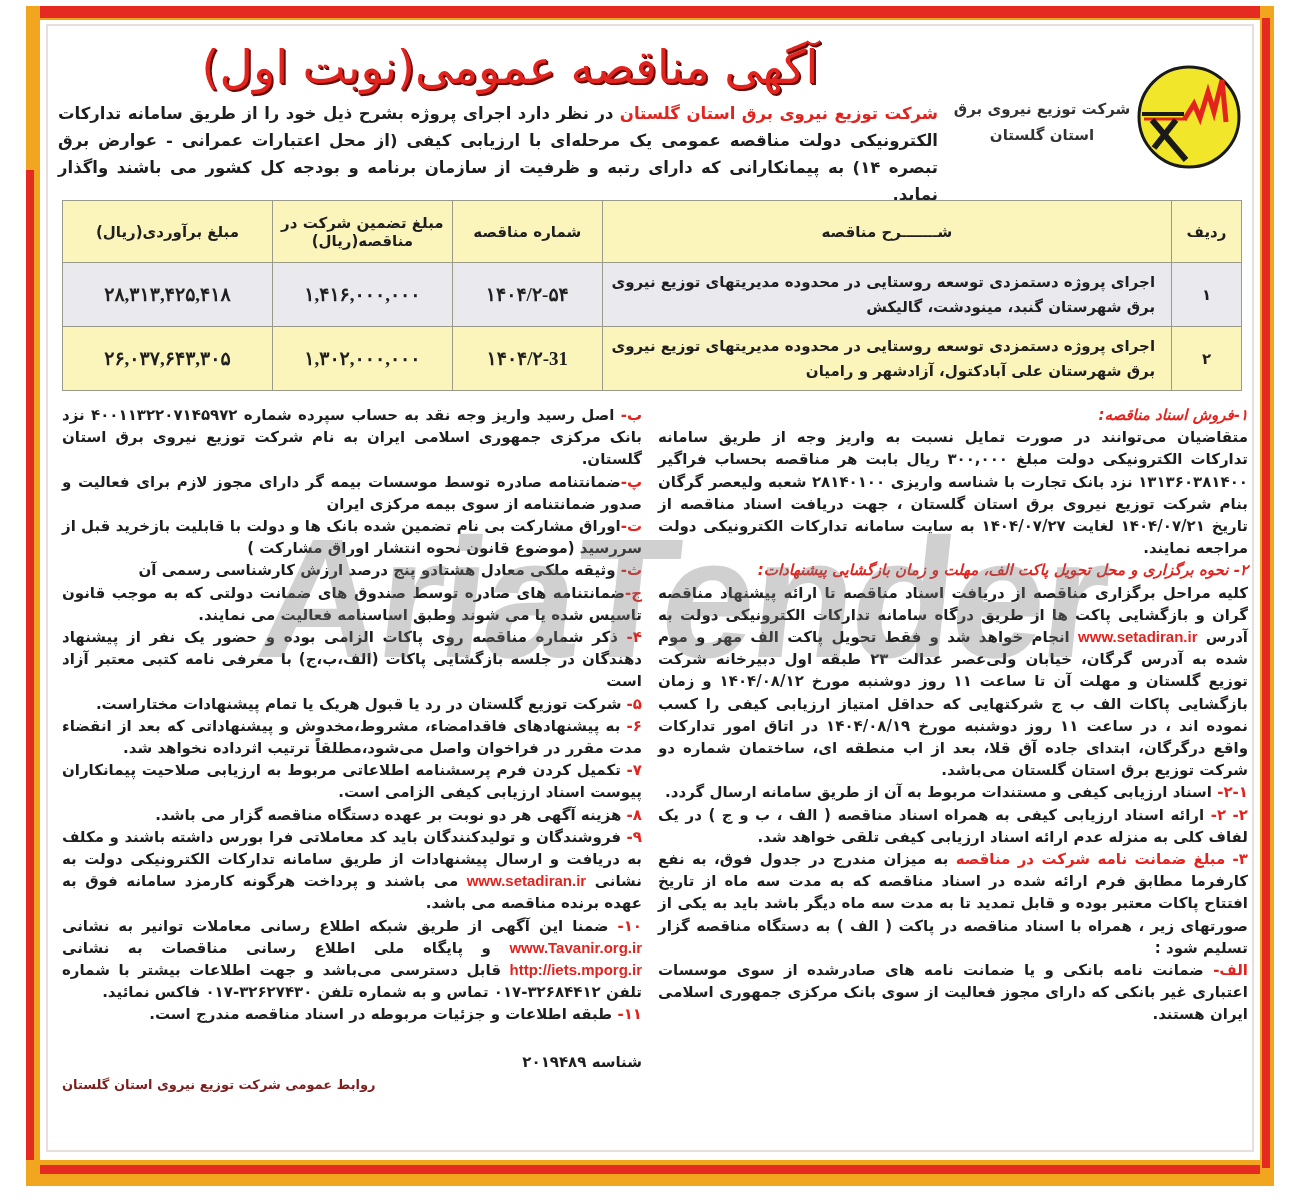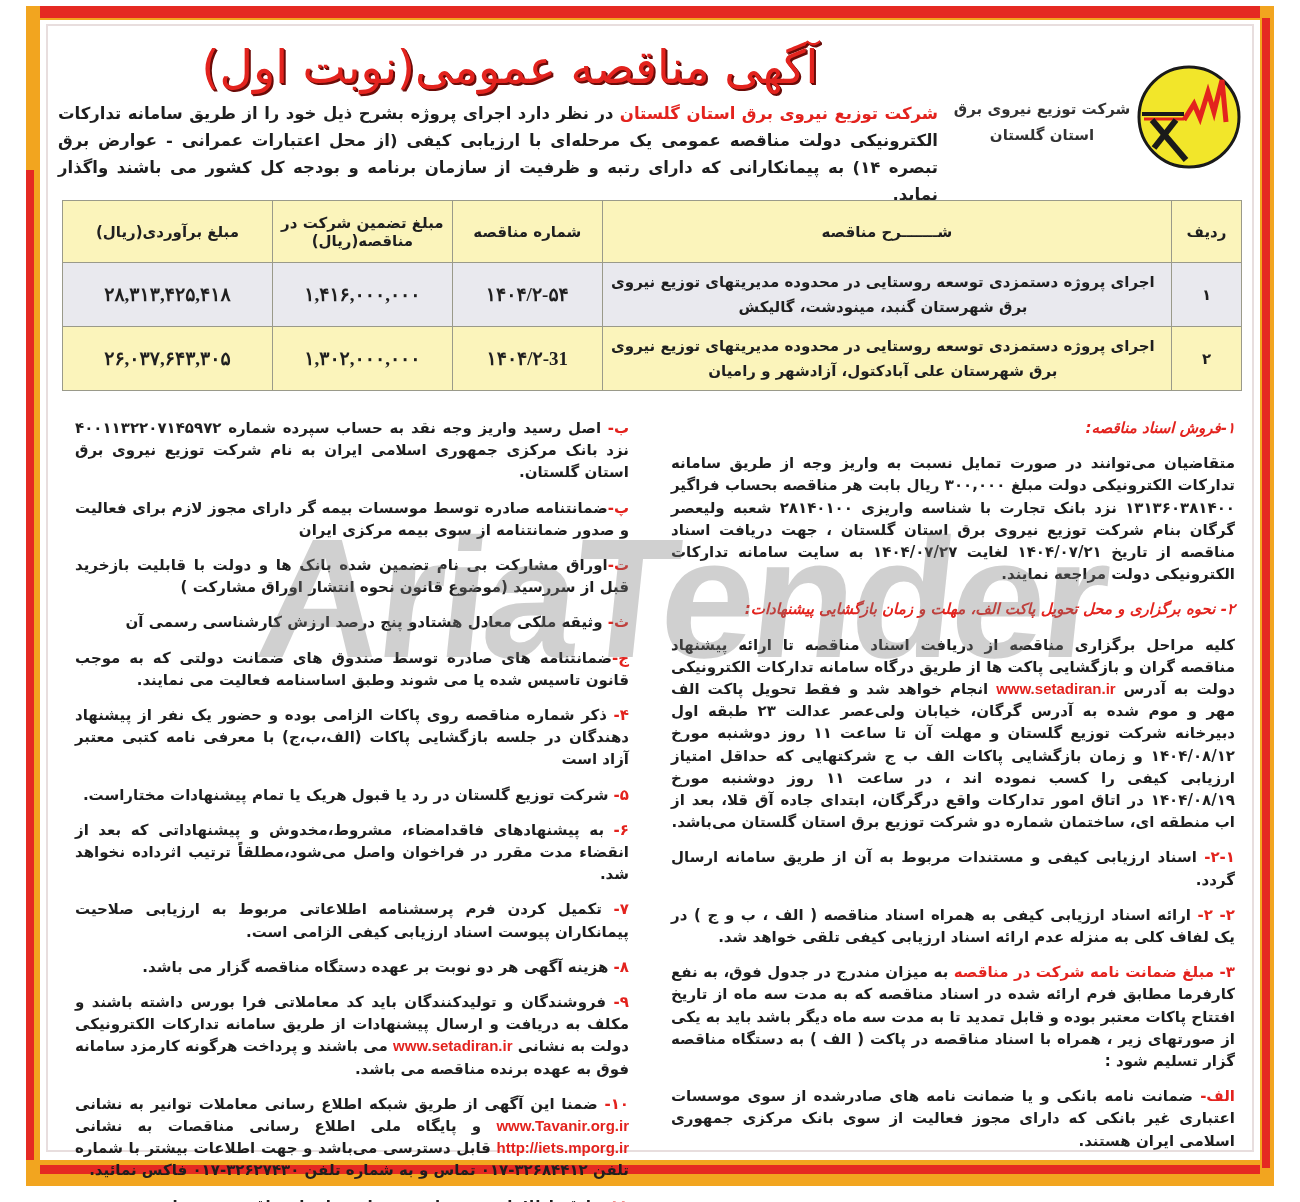--- a/index.html
+++ b/index.html
@@ -44,28 +44,28 @@
 
   
   .tender-table {
     position: absolute; left: 62px; top: 200px; width: 1180px; border-collapse: collapse;
     font-size: 15px; font-weight: bold;
   }
   .tender-table th, .tender-table td { border: 1.5px solid #9a9a8a; text-align: center; vertical-align: middle; padding: 4px 8px; }
   .tender-table thead tr { background: #fbf4bb; height: 62px; }
   .tender-table tbody tr.r1 { background: #e9e9ee; height: 64px; }
   .tender-table tbody tr.r2 { background: #fbf4bb; height: 64px; }
-  .tender-table td.desc { text-align: center; line-height: 25px; padding-right: 16px; }
+  .tender-table td.desc { text-align: right; line-height: 25px; padding-right: 16px; }
   .tender-table td.num { font-family: Liberation Serif, serif; font-size: 19px; }
 
   
   .col { position: absolute; top: 404px; font-size: 15px; font-weight: bold; line-height: 22.2px; text-align: justify; text-align-last: right; z-index: 2; }
   .col-right { right: 52px; width: 590px; }
   .col-left { left: 62px; width: 580px; }
-  .col p { margin: 13px; }
+  .col p { margin: 0; }
   .red { color: #e3231e; }
   .link { color: #e3231e; font-family: "Liberation Sans", sans-serif; font-weight: bold; direction: ltr; unicode-bidi: embed; }
   .heading { color: #e3231e; font-style: italic; }
   .signature { color: #7f1d1d; font-size: 13px; margin-top: 46px; }
   .sig-row { display: flex; justify-content: space-between; align-items: center; margin-top: 2px; }
 </style>
 </head>
 <body>
 
 <div class="frame-outer"></div>

